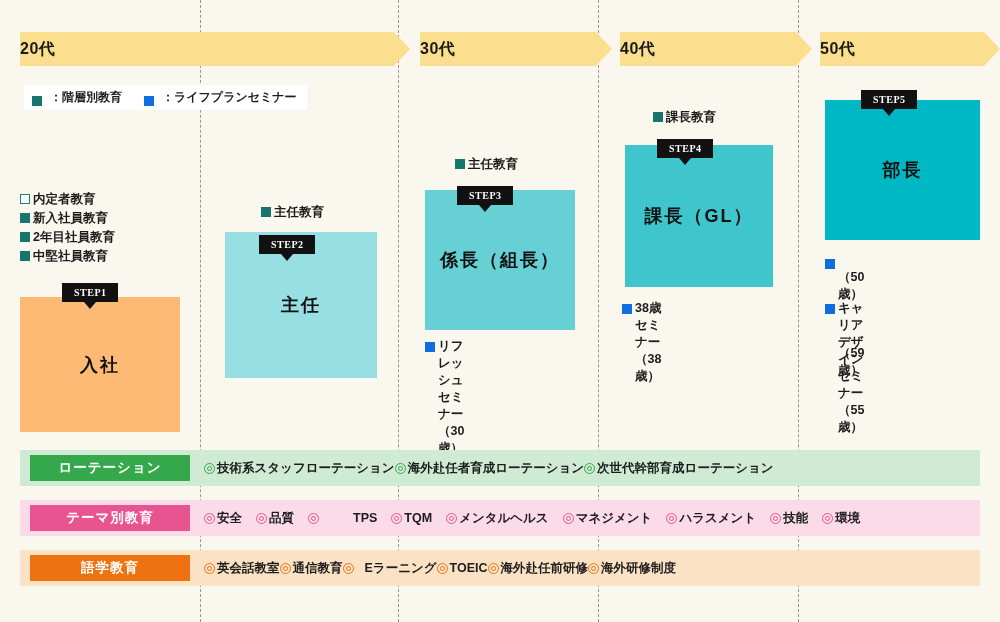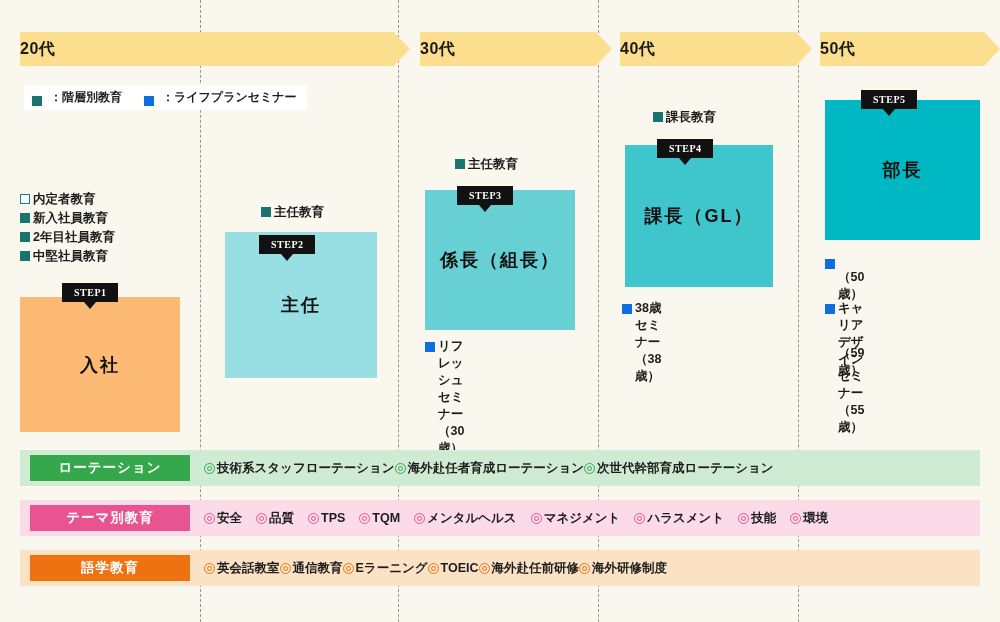--- a/index.html
+++ b/index.html
@@ -288,21 +288,21 @@
       <span class="it">
         <span class="ring"></span>
         <span style="color:#1c1c1c;">安全</span>
       </span>
       <span class="it">
         <span class="ring"></span>
         <span style="color:#1c1c1c;">品質</span>
       </span>
       <span class="it">
         <span class="ring"></span>
-        <span style="color:#1c1c1c;">TPS</span>
+        <span style="color:#1c1c1c;margin-left:32px;">TPS</span>
       </span>
       <span class="it">
         <span class="ring"></span>
         <span style="color:#1c1c1c;">TQM</span>
       </span>
       <span class="it">
         <span class="ring"></span>
         <span style="color:#1c1c1c;">メンタルヘルス</span>
       </span>
       <span class="it">
@@ -332,21 +332,21 @@
       <span class="it">
         <span class="ring"></span>
         <span style="color:#1c1c1c;">英会話教室</span>
       </span>
       <span class="it">
         <span class="ring"></span>
         <span style="color:#1c1c1c;">通信教育</span>
       </span>
       <span class="it">
         <span class="ring"></span>
-        <span style="color:#1c1c1c;">Eラーニング</span>
+        <span style="color:#1c1c1c;margin-left:9px;">Eラーニング</span>
       </span>
       <span class="it">
         <span class="ring"></span>
         <span style="color:#1c1c1c;">TOEIC</span>
       </span>
       <span class="it">
         <span class="ring"></span>
         <span style="color:#1c1c1c;">海外赴任前研修</span>
       </span>
       <span class="it">

